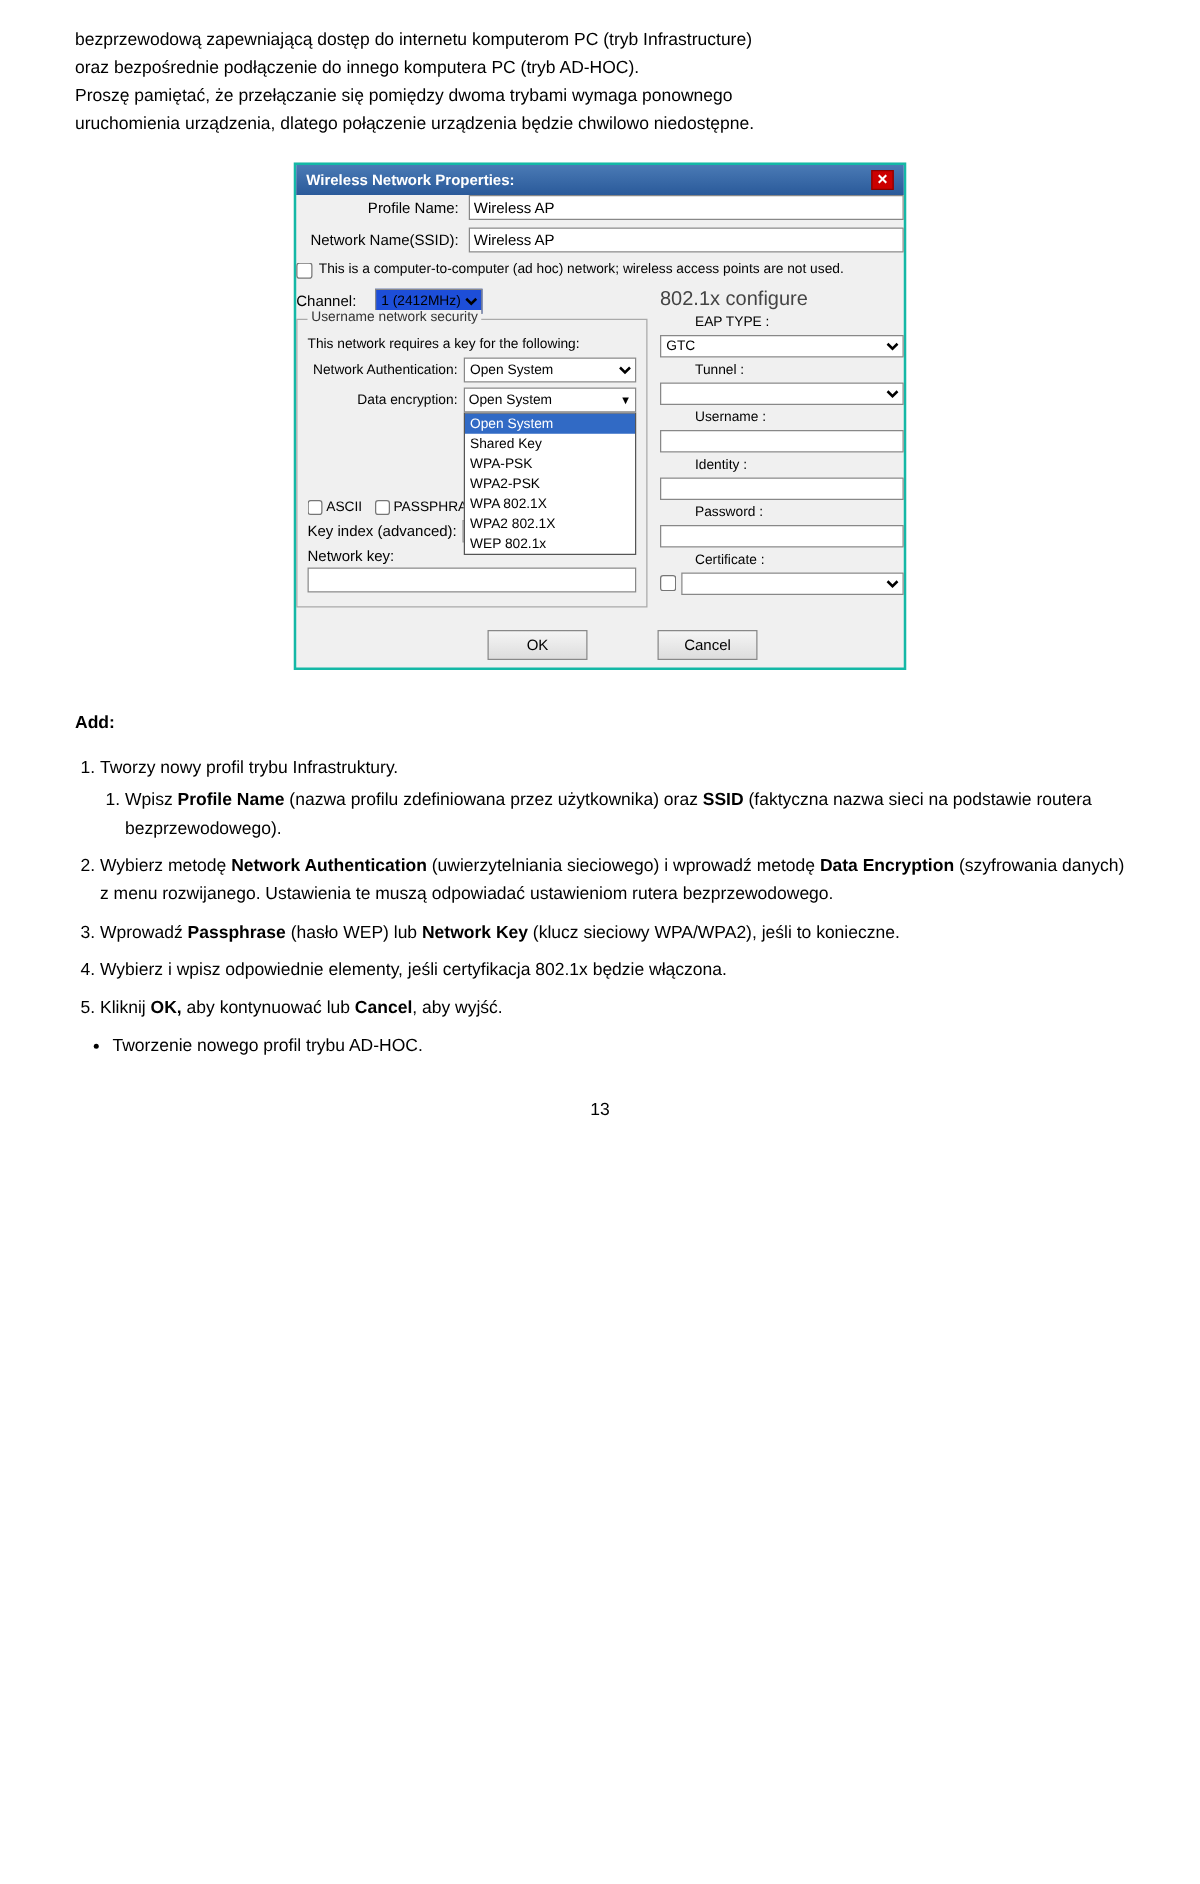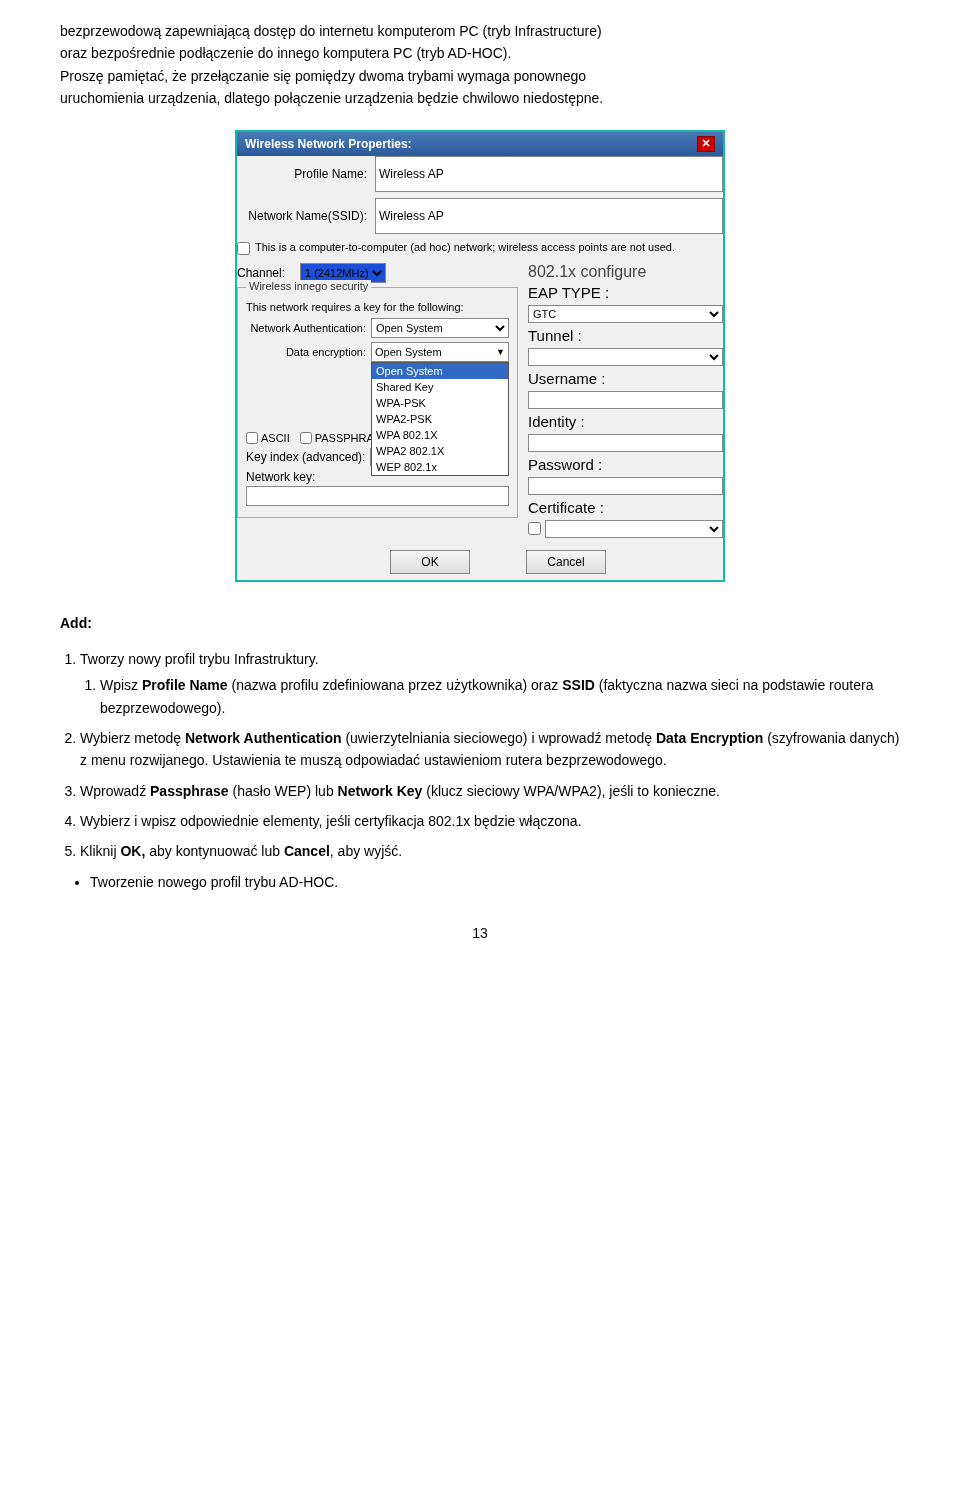--- a/index.html
+++ b/index.html
@@ -61,21 +61,21 @@
     }
     .form-label {
       text-align: right;
       min-width: 130px;
       margin-right: 8px;
       font-size: 12px;
       white-space: nowrap;
     }
     .form-input {
       flex: 1;
-      height: 36px;
+      height: 20px;
       border: 1px solid #888;
       background: #fff;
       padding: 1px 3px;
       font-size: 12px;
     }
     .checkbox-row {
       display: flex;
       align-items: flex-start;
       margin-bottom: 8px;
     }
@@ -260,23 +260,24 @@
       font-size: 16px;
       color: #444;
       margin-bottom: 3px;
     }
     .right-form-row {
       display: flex;
       align-items: center;
       margin-bottom: 4px;
     }
     .right-form-label {
-      font-size: 15px;
+      font-size: 11px;
       min-width: 70px;
       margin-right: 4px;
+      margin-left: 28px;
     }
     .right-form-input {
       flex: 1;
       height: 18px;
       border: 1px solid #888;
       background: #fff;
       font-size: 11px;
     }
     .right-form-select {
       flex: 1;
@@ -389,21 +390,21 @@
         <div class="left-col">
 
           <div class="channel-row">
             <span class="channel-label">Channel:</span>
             <select class="channel-select">
               <option>1 (2412MHz)</option>
             </select>
           </div>
 
           <div class="group-box">
-            <span class="group-box-title">Wireless innego security</span>
+            <span class="group-box-title">Username network security</span>
             <div style="margin-top:8px;">
               <div style="font-size:11px; margin-bottom:5px;">This network requires a key for the following:</div>
 
               <div class="auth-row">
                 <span class="auth-label">Network Authentication:</span>
                 <select class="auth-select">
                   <option>Open System</option>
                 </select>
               </div>
 

